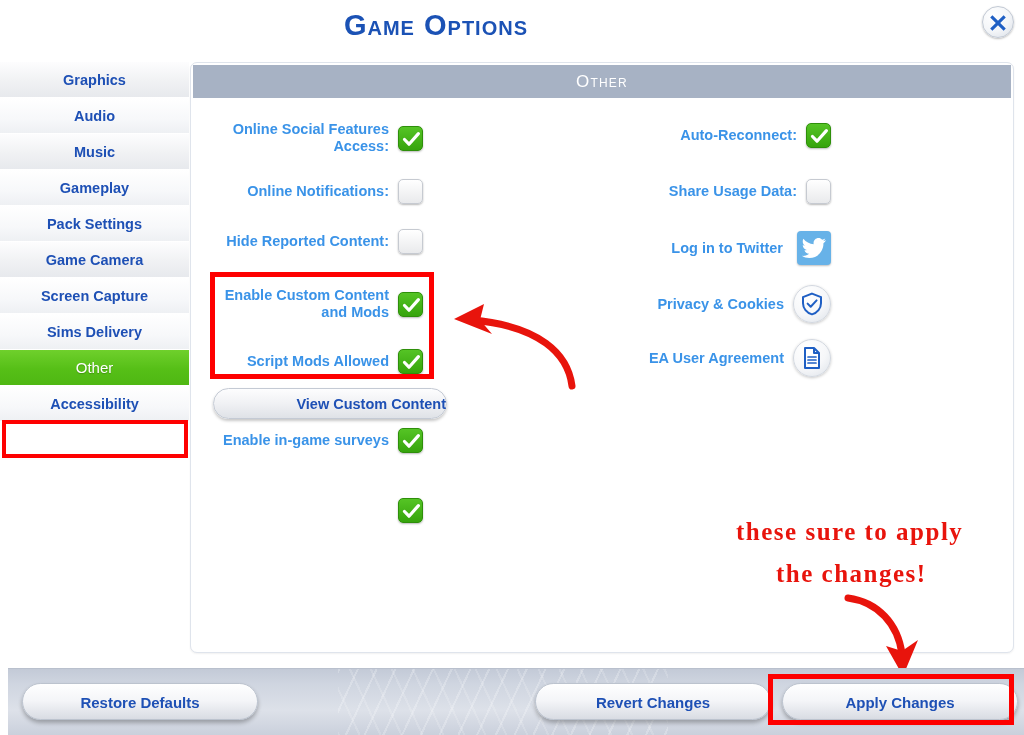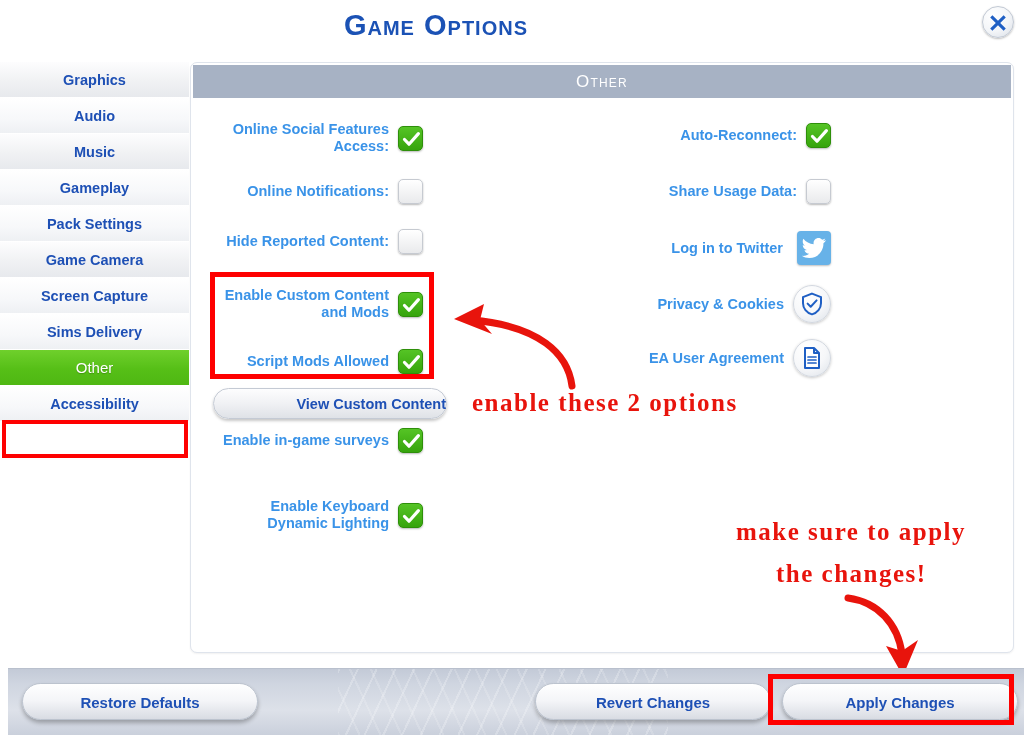--- a/index.html
+++ b/index.html
@@ -280,21 +280,20 @@
       <div class="opt-row" style="left:10px; top:365px; width:222px;">
         <div class="opt-label" style="width:170px;">Enable in-game surveys</div>
         <div class="chk on">
           <svg width="19" height="19" viewBox="0 0 19 19">
               <path d="M2.5 9.5 L7 14.2 L16.4 3.6" stroke="#ffffff" stroke-width="3.2" fill="none" stroke-linecap="round" stroke-linejoin="round"></path>
             </svg>
         </div>
       </div>
 
       <div class="opt-row" style="left:10px; top:435px; width:222px;">
-        <div class="opt-label" style="width:170px;">Enable Keyboard Dynamic Lighting</div>
         <div class="chk on">
           <svg width="19" height="19" viewBox="0 0 19 19">
               <path d="M2.5 9.5 L7 14.2 L16.4 3.6" stroke="#ffffff" stroke-width="3.2" fill="none" stroke-linecap="round" stroke-linejoin="round"></path>
             </svg>
         </div>
       </div>
     </div>
 
     <div class="opt-col">
 
@@ -343,23 +342,22 @@
       </div>
     </div>
   </div>
 
   <div id="mods-highlight"></div>
 
   <svg class="annot-svg" style="left:440px; top:292px;" width="160" height="100" viewBox="0 0 160 100">
     <path d="M132 94 C 128 62, 100 34, 32 28" stroke="#e8140c" stroke-width="7" fill="none" stroke-linecap="round"></path>
     <path d="M14 27 L44 12 L40 28 L52 42 Z" fill="#e8140c"></path>
   </svg>
-  <div class="annot" id="annot-enable">enable these 2 options</div>
-
-  <div class="annot" id="annot-apply-1">make sure to apply</div>
+
+  <div class="annot" id="annot-apply-1">these sure to apply</div>
   <div class="annot" id="annot-apply-2">the changes!</div>
   <svg class="annot-svg" style="left:840px; top:592px;" width="110" height="90" viewBox="0 0 110 90">
     <path d="M8 6 C 38 10, 58 32, 62 62" stroke="#e8140c" stroke-width="7" fill="none" stroke-linecap="round"></path>
     <path d="M63 84 L46 54 L62 59 L78 48 Z" fill="#e8140c"></path>
   </svg>
 
   <div id="bottom-bar">
     <div class="bottom-btn" style="left:14px; width:236px;">Restore Defaults</div>
     <div class="bottom-btn" style="left:527px; width:236px;">Revert Changes</div>
     <div class="bottom-btn" style="left:774px; width:236px;">Apply Changes</div>

